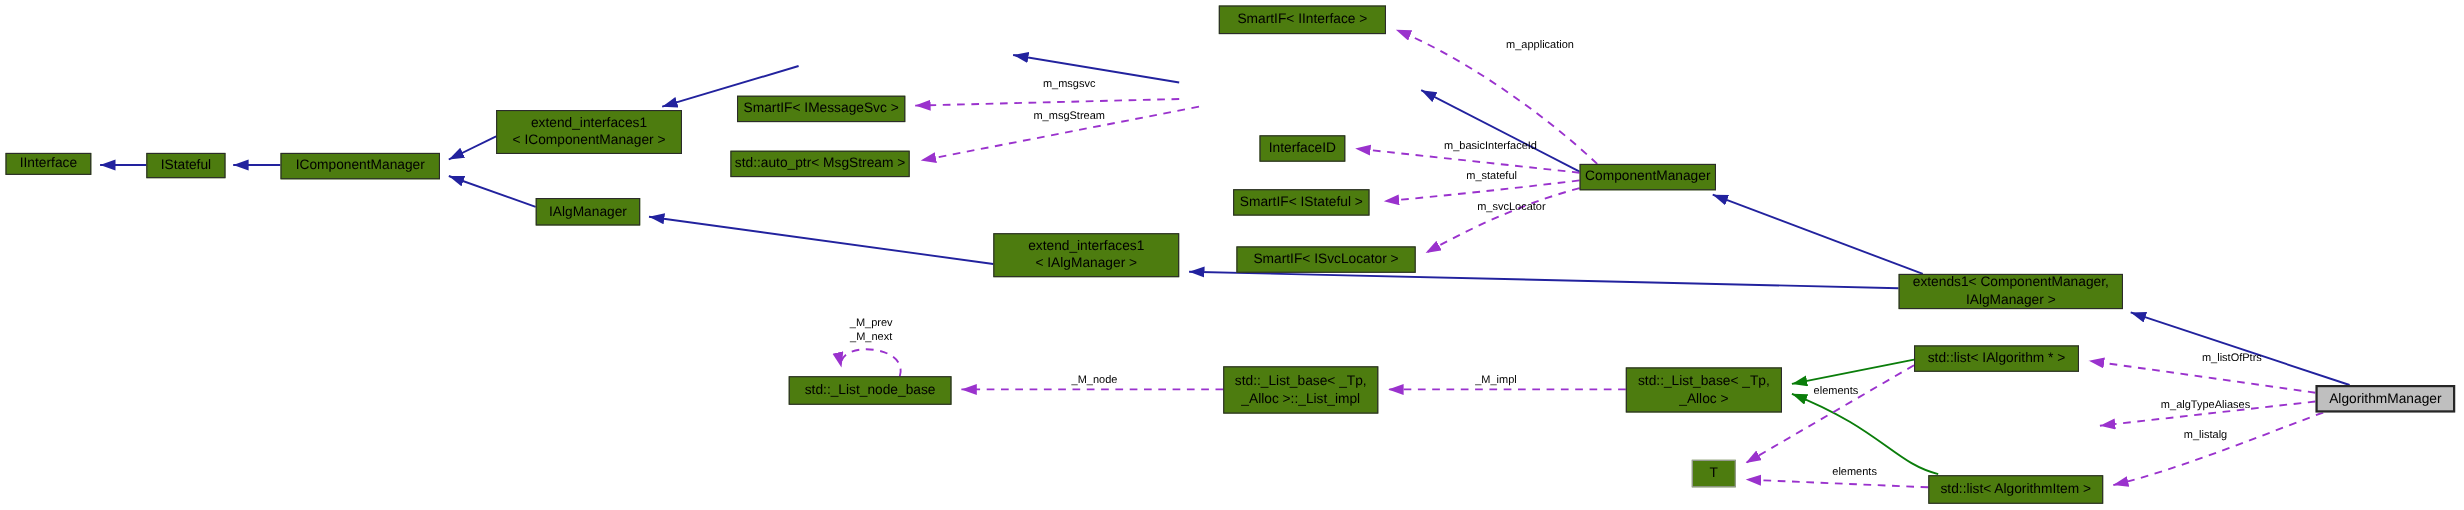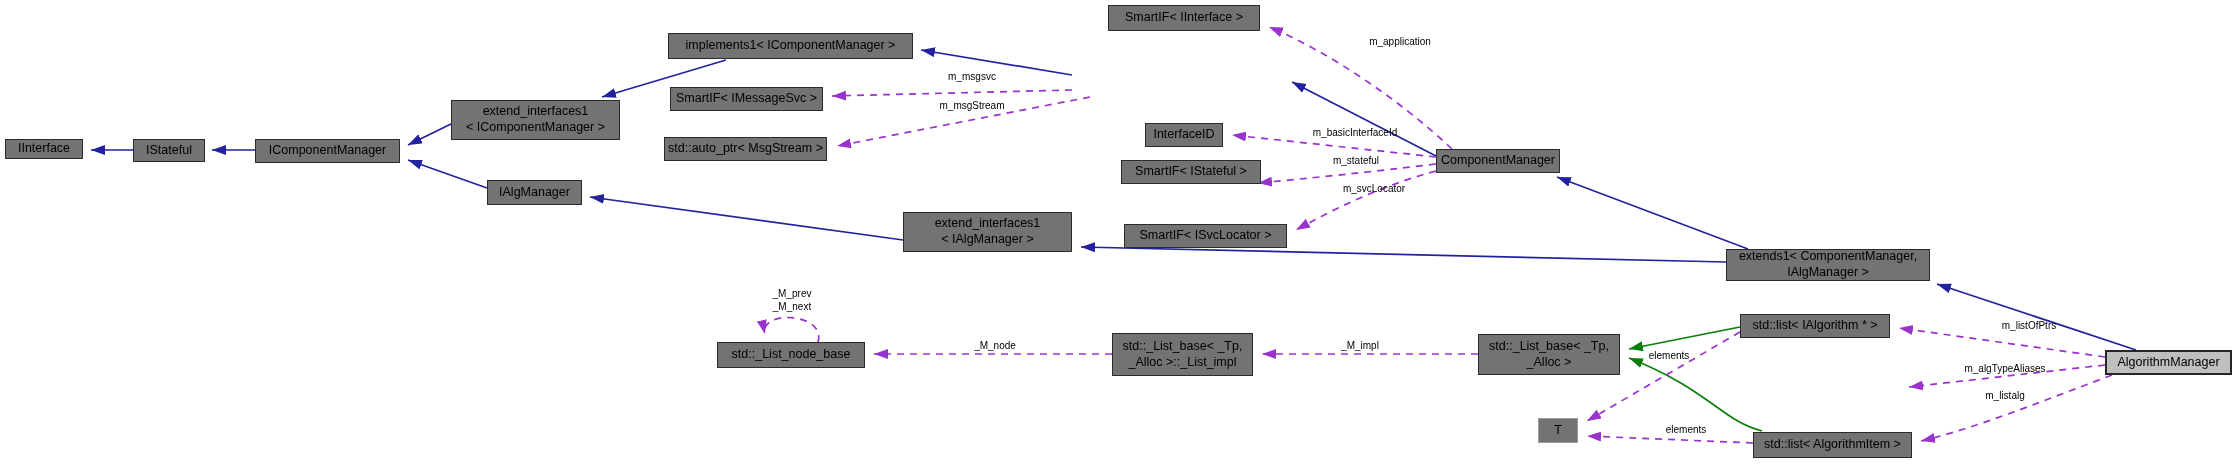--- a/index.html
+++ b/index.html
@@ -3,21 +3,21 @@
 <meta charset="utf-8">
 <style>
   html,body{margin:0;padding:0;background:#ffffff;}
   .canvas{
     position:relative;width:2240px;height:464px;background:#ffffff;
     font-family:"Liberation Sans",sans-serif;overflow:hidden;
   }
   svg.edges{position:absolute;left:0;top:0;pointer-events:none;}
   .node{
     position:absolute;display:flex;align-items:center;justify-content:center;
-    text-align:center;background:#737373;border:1.5px solid #2b2b2b;color:#000;
+    text-align:center;background:#4d7c0f;border:1.5px solid #2b2b2b;color:#000;
     font-size:12.5px;line-height:1.26;white-space:pre-line;box-sizing:border-box;
     cursor:pointer;
   }
   .node.highlight{background:#bfbfbf;border:2px solid #262626;}
   .node.tparam{border-color:#9c9c9c;}
   .edge-label{
     position:absolute;transform:translateX(-50%);font-size:10px;color:#000;
     white-space:pre-line;text-align:center;line-height:1.25;
   }
 </style>
@@ -74,27 +74,26 @@
       <path d="M1112,354 L874,354" marker-end="url(#arrP)"></path>
       <path d="M818,342 C827,313 759,309 765,334" marker-end="url(#arrP)"></path>
     </g>
   </svg>
 
   <div class="node" style="left:5px;top:139px;width:78px;height:20px">IInterface</div>
   <div class="node" style="left:133px;top:139px;width:72px;height:23px">IStateful</div>
   <div class="node" style="left:255px;top:139px;width:145px;height:24px">IComponentManager</div>
   <div class="node" style="left:451px;top:100px;width:169px;height:40px">extend_interfaces1
 &lt; IComponentManager &gt;</div>
-  <div class="node" style="left:668px;top:33px;width:245px;height:26px">implements1&lt; IComponentManager &gt;</div>
   <div class="node" style="left:670px;top:87px;width:153px;height:24px">SmartIF&lt; IMessageSvc &gt;</div>
   <div class="node" style="left:664px;top:137px;width:163px;height:24px">std::auto_ptr&lt; MsgStream &gt;</div>
   <div class="node" style="left:487px;top:180px;width:95px;height:25px">IAlgManager</div>
   <div class="node" style="left:1108px;top:5px;width:152px;height:26px">SmartIF&lt; IInterface &gt;</div>
   <div class="node" style="left:1145px;top:123px;width:78px;height:24px">InterfaceID</div>
-  <div class="node" style="left:1121px;top:160px;width:140px;height:24px">SmartIF&lt; IStateful &gt;</div>
+  <div class="node" style="left:1121px;top:172px;width:124px;height:24px">SmartIF&lt; IStateful &gt;</div>
   <div class="node" style="left:1124px;top:224px;width:163px;height:24px">SmartIF&lt; ISvcLocator &gt;</div>
   <div class="node" style="left:1436px;top:149px;width:124px;height:24px">ComponentManager</div>
   <div class="node" style="left:903px;top:212px;width:169px;height:40px">extend_interfaces1
 &lt; IAlgManager &gt;</div>
   <div class="node" style="left:1726px;top:249px;width:204px;height:32px">extends1&lt; ComponentManager,
 IAlgManager &gt;</div>
   <div class="node" style="left:717px;top:342px;width:148px;height:26px">std::_List_node_base</div>
   <div class="node" style="left:1112px;top:333px;width:141px;height:43px">std::_List_base&lt; _Tp,
 _Alloc &gt;::_List_impl</div>
   <div class="node" style="left:1478px;top:334px;width:142px;height:41px">std::_List_base&lt; _Tp,

